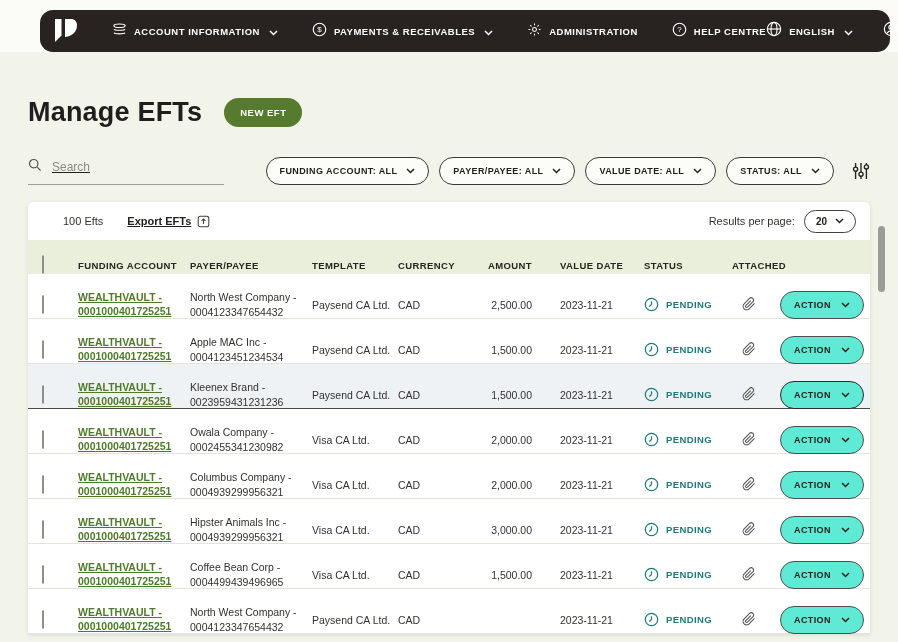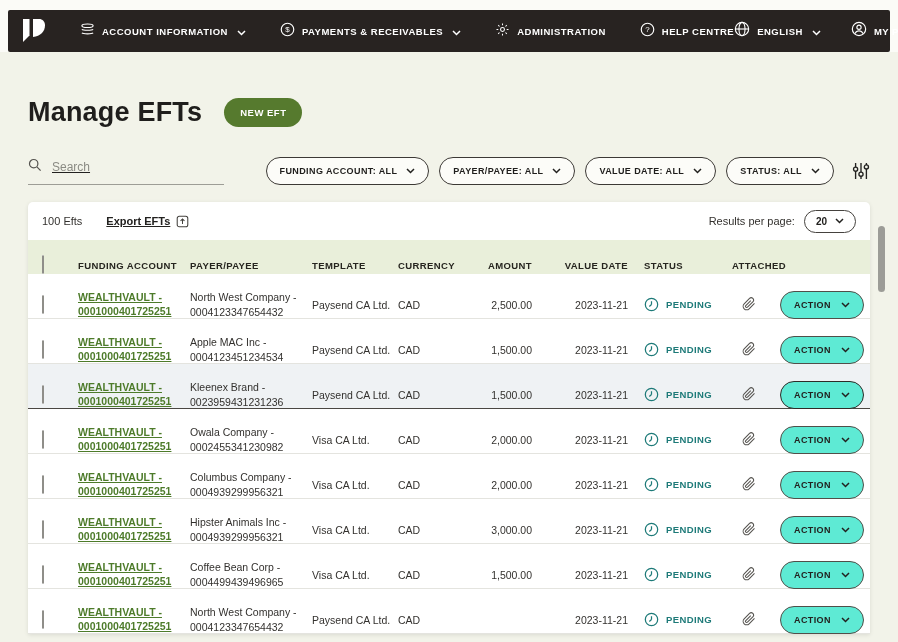--- a/index.html
+++ b/index.html
@@ -6,23 +6,24 @@
   html,body { width:898px; height:642px; overflow:hidden; }
   body {
     font-family:"Liberation Sans", sans-serif;
     background:#f2f3e9;
     color:#22211f;
     position:relative;
   }
   
   .top-strip { background:#fbfbf7; height:52px; padding:10px 8px 0 8px; }
   .navbar {
-    background:#282321; height:42px; border-radius:2px;
+    background:#282321; height:42px; border-radius:13px;
     display:flex; align-items:center; padding:0 14px;
     color:#fff;
+    margin-left:32px;
   }
   .logo { width:26px; height:26px; margin-right:34px; display:flex; align-items:center; }
   .nav-items { display:flex; align-items:center; gap:34px; }
   .nav-item { display:flex; align-items:center; gap:7px; cursor:pointer; }
   .nav-item svg, .nav-item .nicon { flex:0 0 auto; }
   .nav-label { font-size:9.5px; font-weight:bold; letter-spacing:.5px; white-space:nowrap; }
   .nav-right { margin-left:auto; display:flex; align-items:center; gap:30px; }
   .chev { margin-left:2px; }
   
   .main { position:relative; padding:0 28px; }
@@ -49,38 +50,38 @@
     font-family:inherit; font-size:9px; font-weight:bold; letter-spacing:.4px;
     color:#1f1e1c; cursor:pointer; white-space:nowrap;
   }
   .sliders { margin-left:8px; cursor:pointer; display:flex; }
   
   .card {
     margin-top:17px; background:#fff; border-radius:5px 5px 0 0;
     box-shadow:0 1px 4px rgba(0,0,0,.10); width:842px; overflow:hidden;
   }
   .card-bar { display:flex; align-items:center; height:38px; padding:0 14px; }
-  .count-label { font-size:11px; color:#33312e; }
+  .count-label { font-size:11px; color:#33312e;margin-left:21px; }
   .export-link { display:flex; align-items:center; gap:6px; margin-left:24px; cursor:pointer; }
   .export-link span { font-size:11px; font-weight:bold; text-decoration:underline; color:#22211f; }
   .rpp { margin-left:auto; display:flex; align-items:center; gap:9px; }
   .rpp-label { font-size:11px; color:#33312e; }
   .rpp-select {
     display:flex; align-items:center; gap:8px; border:1.2px solid #45423e; border-radius:13px;
     padding:5px 11px; font-size:10px; font-weight:bold; cursor:pointer; background:#fff;
   }
   .grid {
     display:grid;
     grid-template-columns:36px 112px 122px 86px 64px 70px 96px 90px 62px 1fr;
     align-items:center; padding:16px 14px;
   }
   .thead { background:#e9efda; height:34px; }
   .th { font-size:9.5px; font-weight:bold; letter-spacing:.4px; color:#26251f; }
   .th.amount, .td.amount { text-align:right; }
-  .th.vdate, .td.vdate { padding-left:28px;text-align:right; }
+  .th.vdate, .td.vdate { padding-left:28px; }
   .th.status, .td.status { padding-left:16px; }
   .th.attached { padding-left:14px; }
   .td.attached { padding-left:24px; }
   .trow { height:45px; border-bottom:1px solid #e4e4df; background:#fff; }
   .trow.alt { background:#eff2f4; border-bottom:1px solid #4a4742; }
   .cbx {
     width:18px; height:18px; border:1px solid #8f8e89; border-radius:2px; background:#fff;
     cursor:pointer;
   }
   .fund-link { font-size:10.5px; font-weight:bold; color:#4d7b2a; text-decoration:underline;

